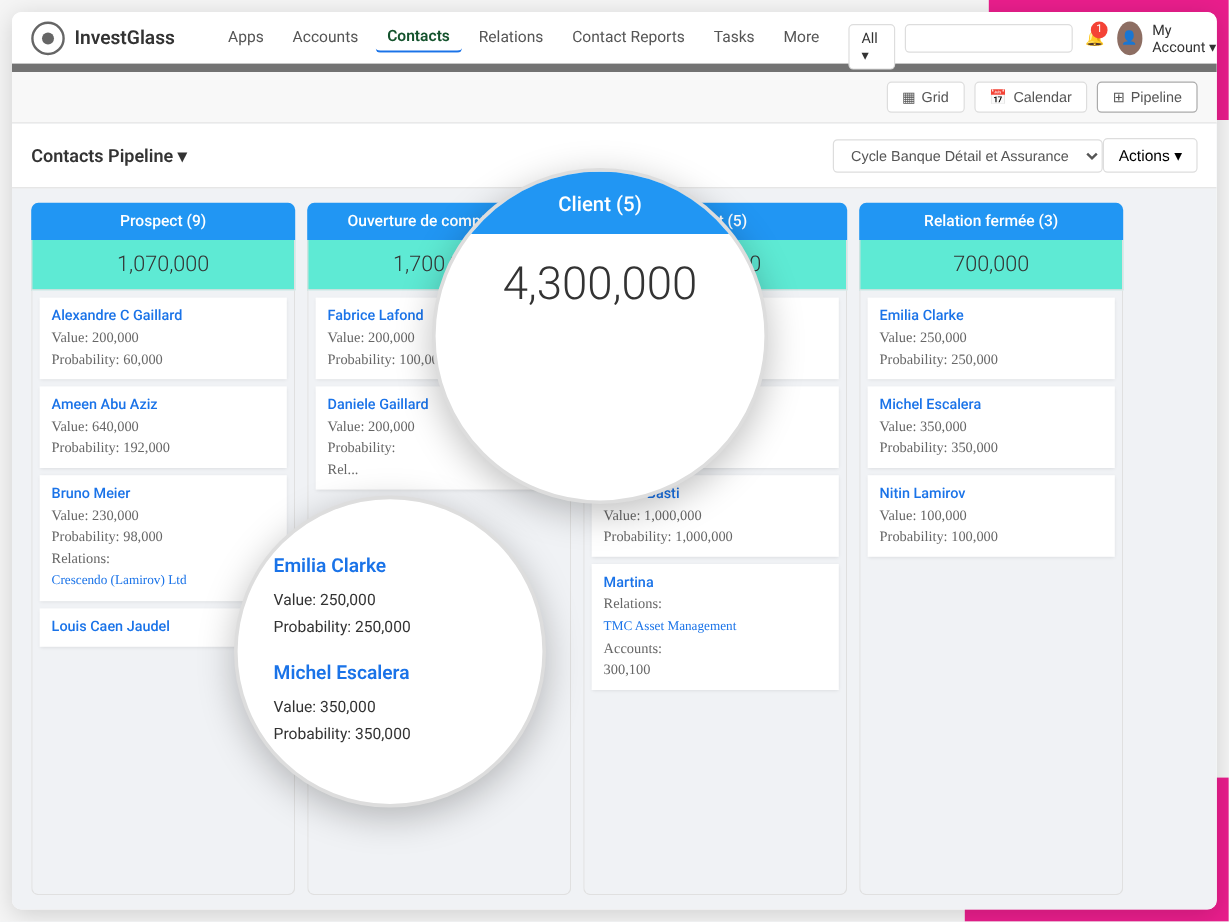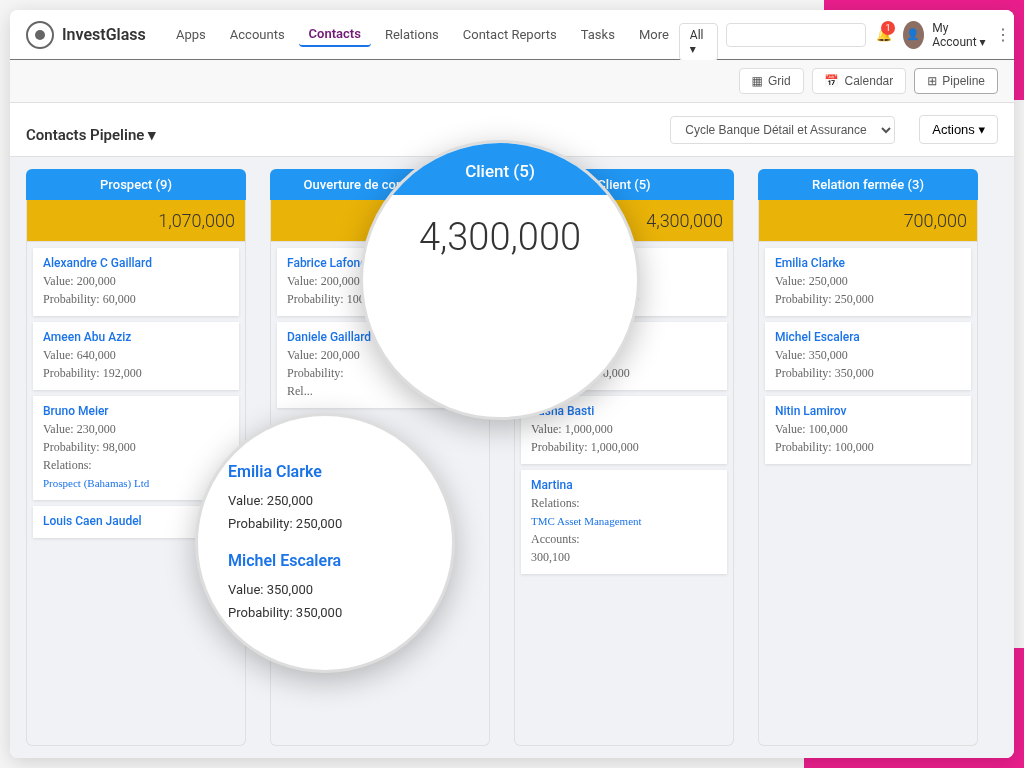--- a/index.html
+++ b/index.html
@@ -16,37 +16,37 @@
     
     .app-container {
       position: absolute; top: 10px; left: 10px; right: 10px; bottom: 10px;
       background: white; border-radius: 8px; box-shadow: 0 4px 20px rgba(0,0,0,0.15);
       z-index: 1; display: flex; flex-direction: column; overflow: hidden;
     }
 
     
     .top-nav {
       display: flex; align-items: center; padding: 0 16px; height: 50px;
-      background: white; border-bottom: 1px solid #737373; flex-shrink: 0;
+      background: white; border-bottom: 7px solid #737373; flex-shrink: 0; gap: 14px;
     }
     .logo {
       display: flex; align-items: center; gap: 8px; margin-right: 20px; min-width: 120px;
     }
     .logo-icon {
       width: 28px; height: 28px; border-radius: 50%; border: 2px solid #666; display: flex; align-items: center; justify-content: center;
     }
     .logo-inner { width: 10px; height: 10px; border-radius: 50%; background: #666; }
     .logo-text { font-size: 16px; font-weight: 600; color: #333; }
 
     .nav-items { display: flex; align-items: center; gap: 4px; flex: 1; }
     .nav-item {
       padding: 4px 10px; font-size: 13px; color: #555; cursor: pointer; border-radius: 4px;
       text-decoration: none; white-space: nowrap;
     }
-    .nav-item.active { color: #701a75; border-bottom: 2px solid #1a73e8; font-weight: 500; }
+    .nav-item.active { color: #14532d; border-bottom: 2px solid #1a73e8; font-weight: 500; }
     .nav-item.bold { font-weight: 600; }
 
     .nav-right { display: flex; align-items: center; gap: 8px; }
     .search-box {
       border: 1px solid #ddd; border-radius: 4px; padding: 4px 8px; font-size: 12px;
       width: 140px; outline: none; color: #333;
     }
     .all-dropdown {
       border: 1px solid #ddd; border-radius: 4px; padding: 4px 10px; font-size: 12px;
       background: white; cursor: pointer; display: flex; align-items: center; gap: 4px; margin-top: 14px;
@@ -74,47 +74,47 @@
     }
     .view-btn.active { background: white; border-color: #aaa; }
 
     
     .pipeline-area {
       flex: 1; overflow: hidden; display: flex; flex-direction: column; background: #f0f2f5;
     }
 
     
     .pipeline-header {
-      display: flex; align-items: flex-end; justify-content: space-between;
+      display: flex; align-items: center; justify-content: space-between;
       padding: 12px 16px; background: white; border-bottom: 1px solid #e0e0e0; flex-shrink: 0;
     }
     .pipeline-title {
       font-size: 15px; font-weight: 600; color: #333; display: flex; align-items: center; gap: 4px;
     }
-    .pipeline-controls { display: flex; align-items: center; gap: 24px; }
+    .pipeline-controls { display: flex; align-items: center; gap: 0; }
     .cycle-select {
       border: 1px solid #ddd; border-radius: 4px; padding: 5px 10px; font-size: 12px;
       background: white; min-width: 220px; color: #555;
     }
     .actions-btn {
       padding: 6px 12px; background: white; border: 1px solid #ddd; border-radius: 4px;
       font-size: 13px; cursor: pointer; display: flex; align-items: center; gap: 4px;
     }
 
     
     .kanban-scroll { flex: 1; overflow-x: auto; overflow-y: hidden; padding: 12px 16px; }
-    .kanban-board { display: flex; gap: 24px; height: 100%; min-width: max-content; }
+    .kanban-board { display: flex; gap: 10px; height: 100%; min-width: max-content; }
     .kanban-column { width: 220px; display: flex; flex-direction: column; flex-shrink: 0; }
 
     .col-header {
       background: #2196f3; color: white; text-align: center; padding: 8px; border-radius: 6px 6px 0 0;
       font-size: 13px; font-weight: 500;
     }
     .col-total {
-      background: #eab308; text-align: right; padding: 10px; font-size: 18px; font-weight: 300;
+      background: #5eead4; text-align: center; padding: 10px; font-size: 18px; font-weight: 300;
       border: 1px solid #e0e0e0; border-top: none; color: #333;
     }
     .col-cards { flex: 1; overflow-y: auto; background: #f0f2f5; padding: 6px; border: 1px solid #e0e0e0; border-top: none; border-radius: 0 0 6px 6px; }
 
     .card {
       background: white; border-radius: 0; padding: 8px 10px; margin-bottom: 6px;
       box-shadow: 0 1px 3px rgba(0,0,0,0.1); font-size: 12px;
     }
     .card-name { color: #1a73e8; font-weight: 500; margin-bottom: 2px; cursor: pointer; }
     .card-detail { color: #666; line-height: 1.5; font-family: Liberation Serif, serif; }
@@ -246,21 +246,21 @@
                 Value: <span>640,000</span><br>
                 Probability: <span>192,000</span>
               </div>
             </div>
             <div class="card">
               <div class="card-name">Bruno Meier</div>
               <div class="card-detail">
                 Value: <span>230,000</span><br>
                 Probability: <span>98,000</span><br>
                 Relations:<br>
-                <span class="card-relation">Prospect (Bahamas) Ltd</span>
+                <span class="card-relation">Crescendo (Lamirov) Ltd</span>
               </div>
             </div>
             <div class="card">
               <div class="card-name">Louis Caen Jaudel</div>
             </div>
           </div>
         </div>
 
         <div class="kanban-column">
           <div class="col-header">

